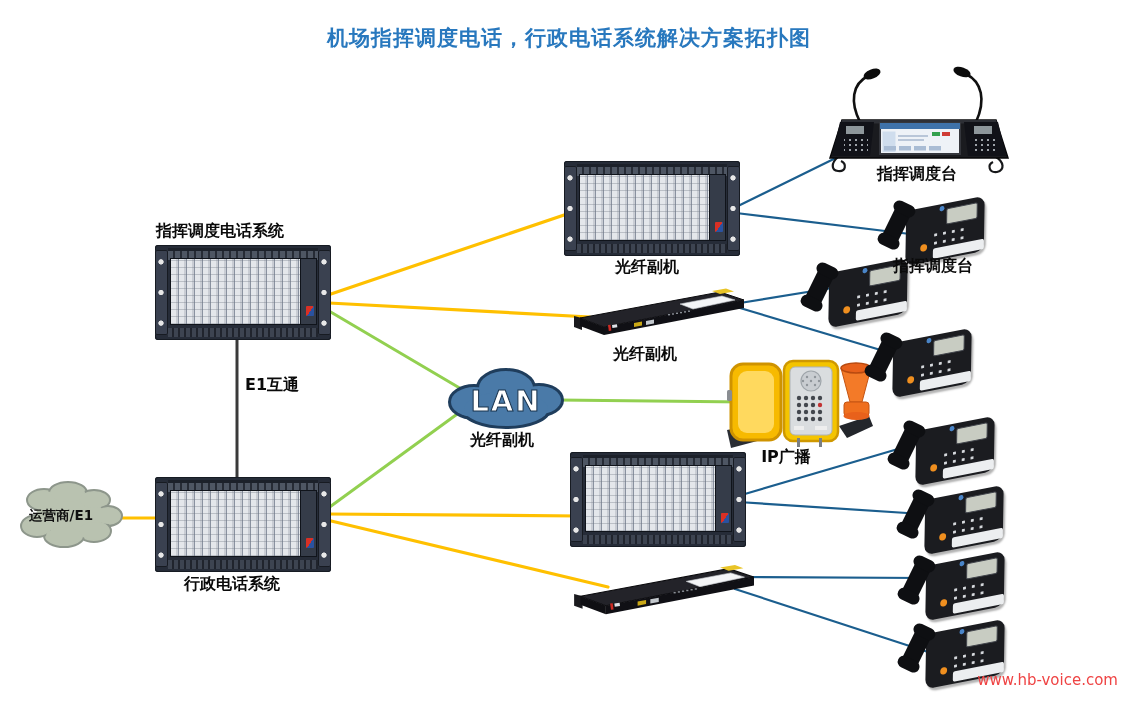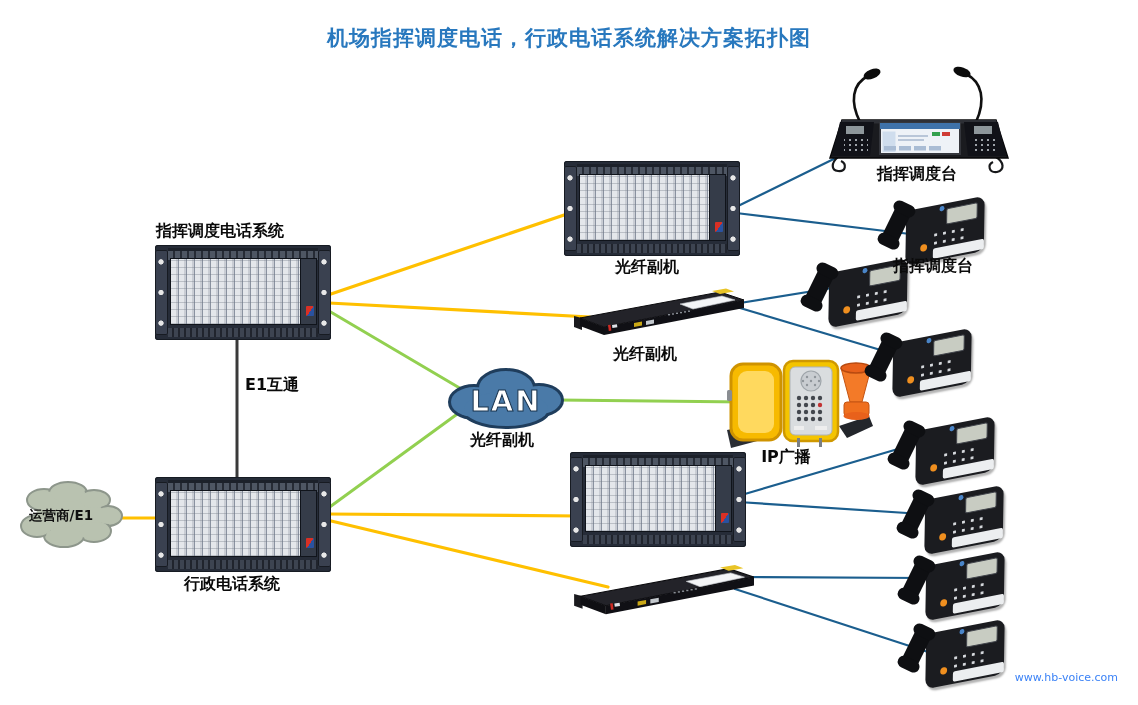--- a/index.html
+++ b/index.html
@@ -4,21 +4,21 @@
 <style>
   html,body{margin:0;padding:0;background:#fff;}
   #canvas{position:relative;width:1138px;height:705px;background:#ffffff;overflow:hidden;
           font-family:"DejaVu Sans",sans-serif;}
   .abs{position:absolute;}
   
   .title{position:absolute;left:0;top:24px;width:1110px;text-align:center;
          font-size:21px;font-weight:bold;color:#2878be;letter-spacing:1px;margin-left:14px;}
   .lbl{position:absolute;font-size:16px;color:#0a0a0a;white-space:nowrap;font-weight:bold;}
   .lbl.c{transform:translateX(-50%);}
-  .watermark{position:absolute;right:20px;top:671px;font-size:11px;color:#3b82f6;}
+  .watermark{position:absolute;right:20px;top:671px;font-size:15px;color:#ef4444;}
   
   .rack{position:absolute;width:176px;height:95px;background:#262c38;border-radius:3px;
         box-shadow:inset 0 0 0 1px #161b23;}
   .rack::before,.rack::after{content:"";position:absolute;top:5px;bottom:5px;width:13px;
         background:#3a4150;border-radius:2px;box-shadow:inset 0 0 0 1px #171b22;
         background-image:radial-gradient(circle at 6px 14%,#e8e8e8 0 2.3px,rgba(0,0,0,0) 3px),
                          radial-gradient(circle at 6px 50%,#e8e8e8 0 2.3px,rgba(0,0,0,0) 3px),
                          radial-gradient(circle at 6px 86%,#e8e8e8 0 2.3px,rgba(0,0,0,0) 3px);}
   .rack::before{left:0;}
   .rack::after{right:0;}

